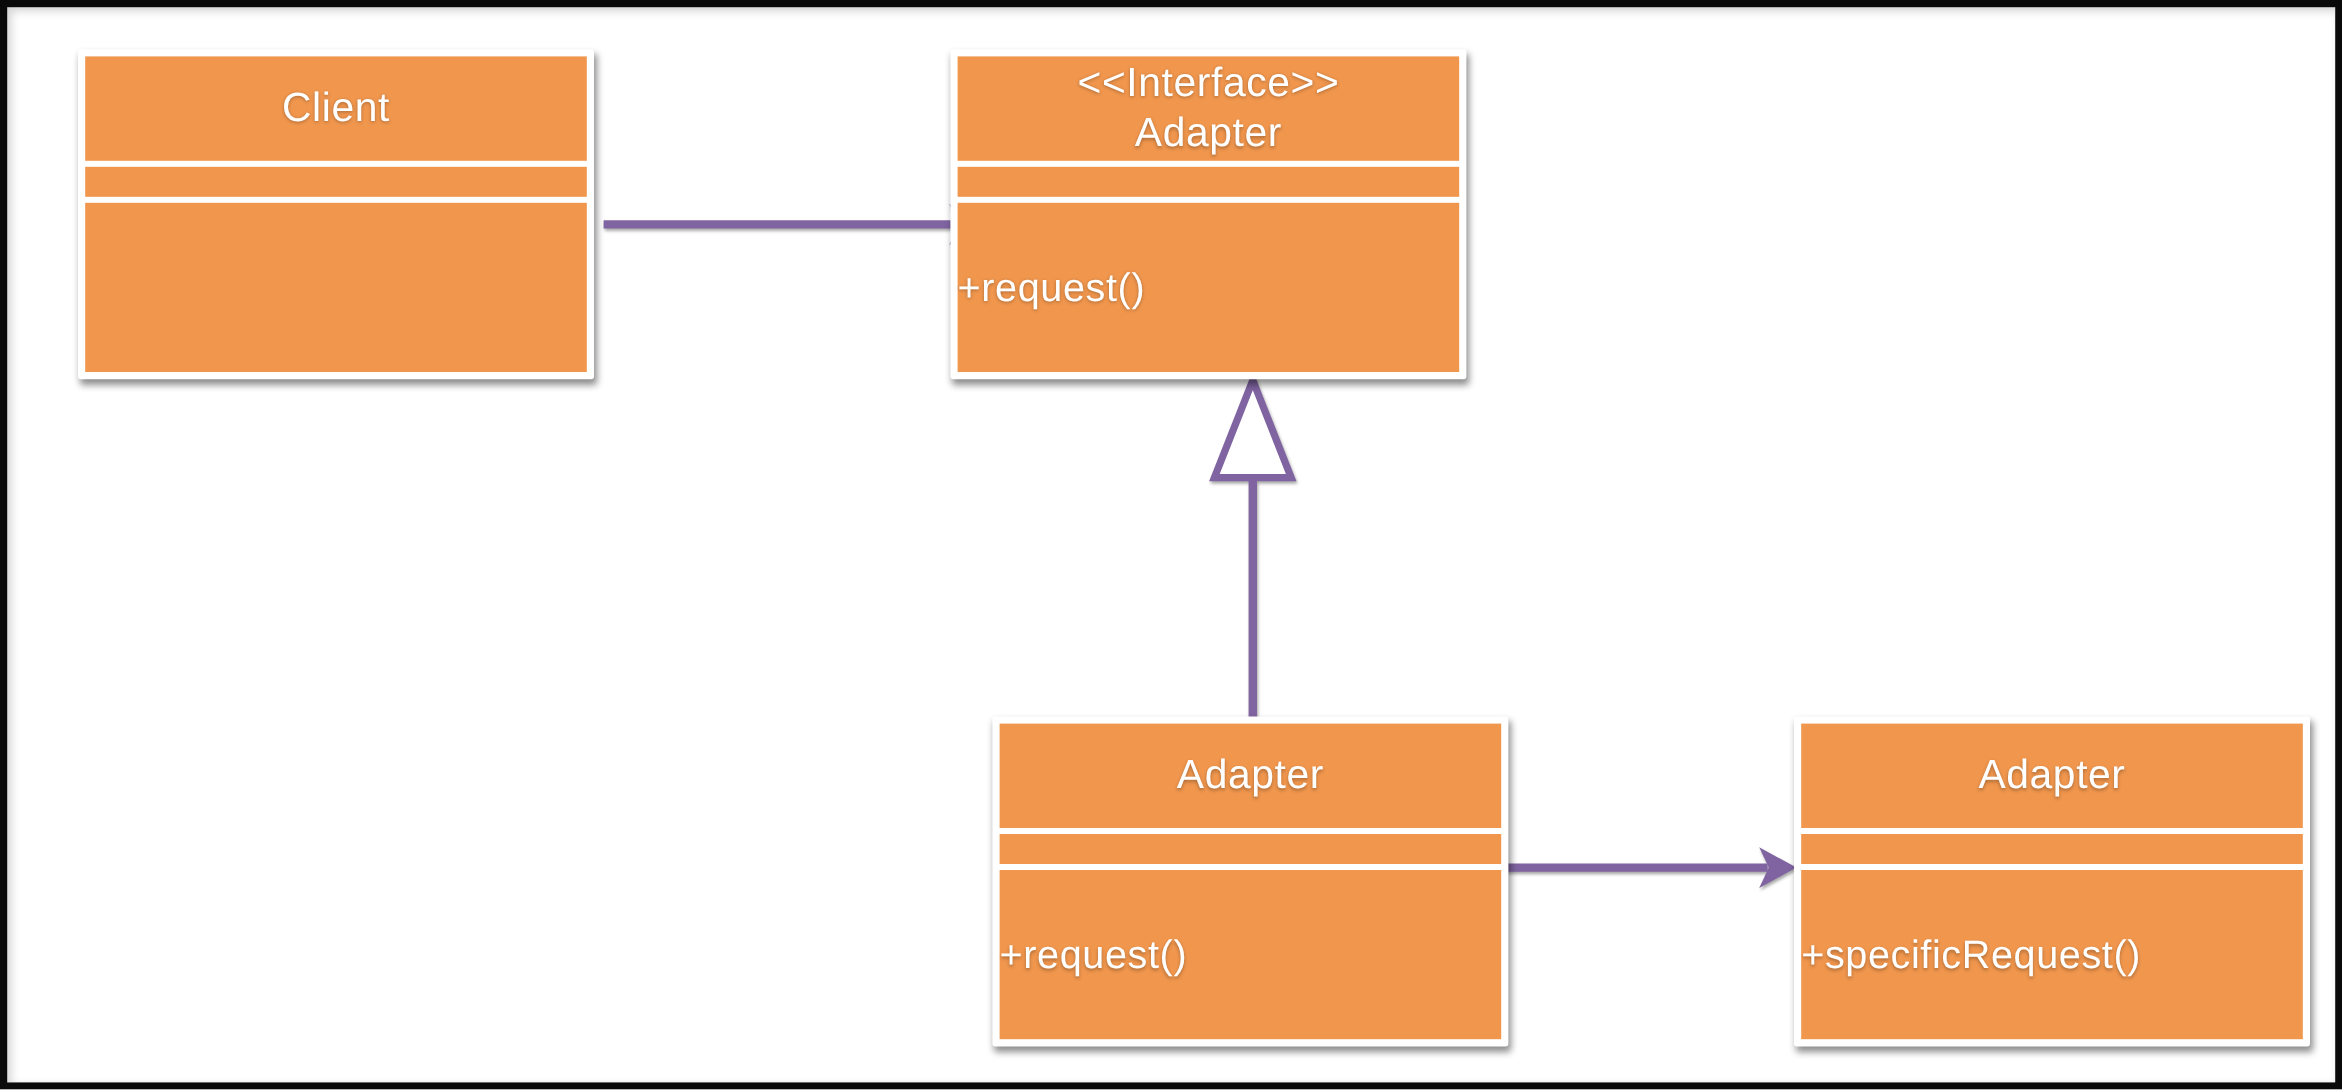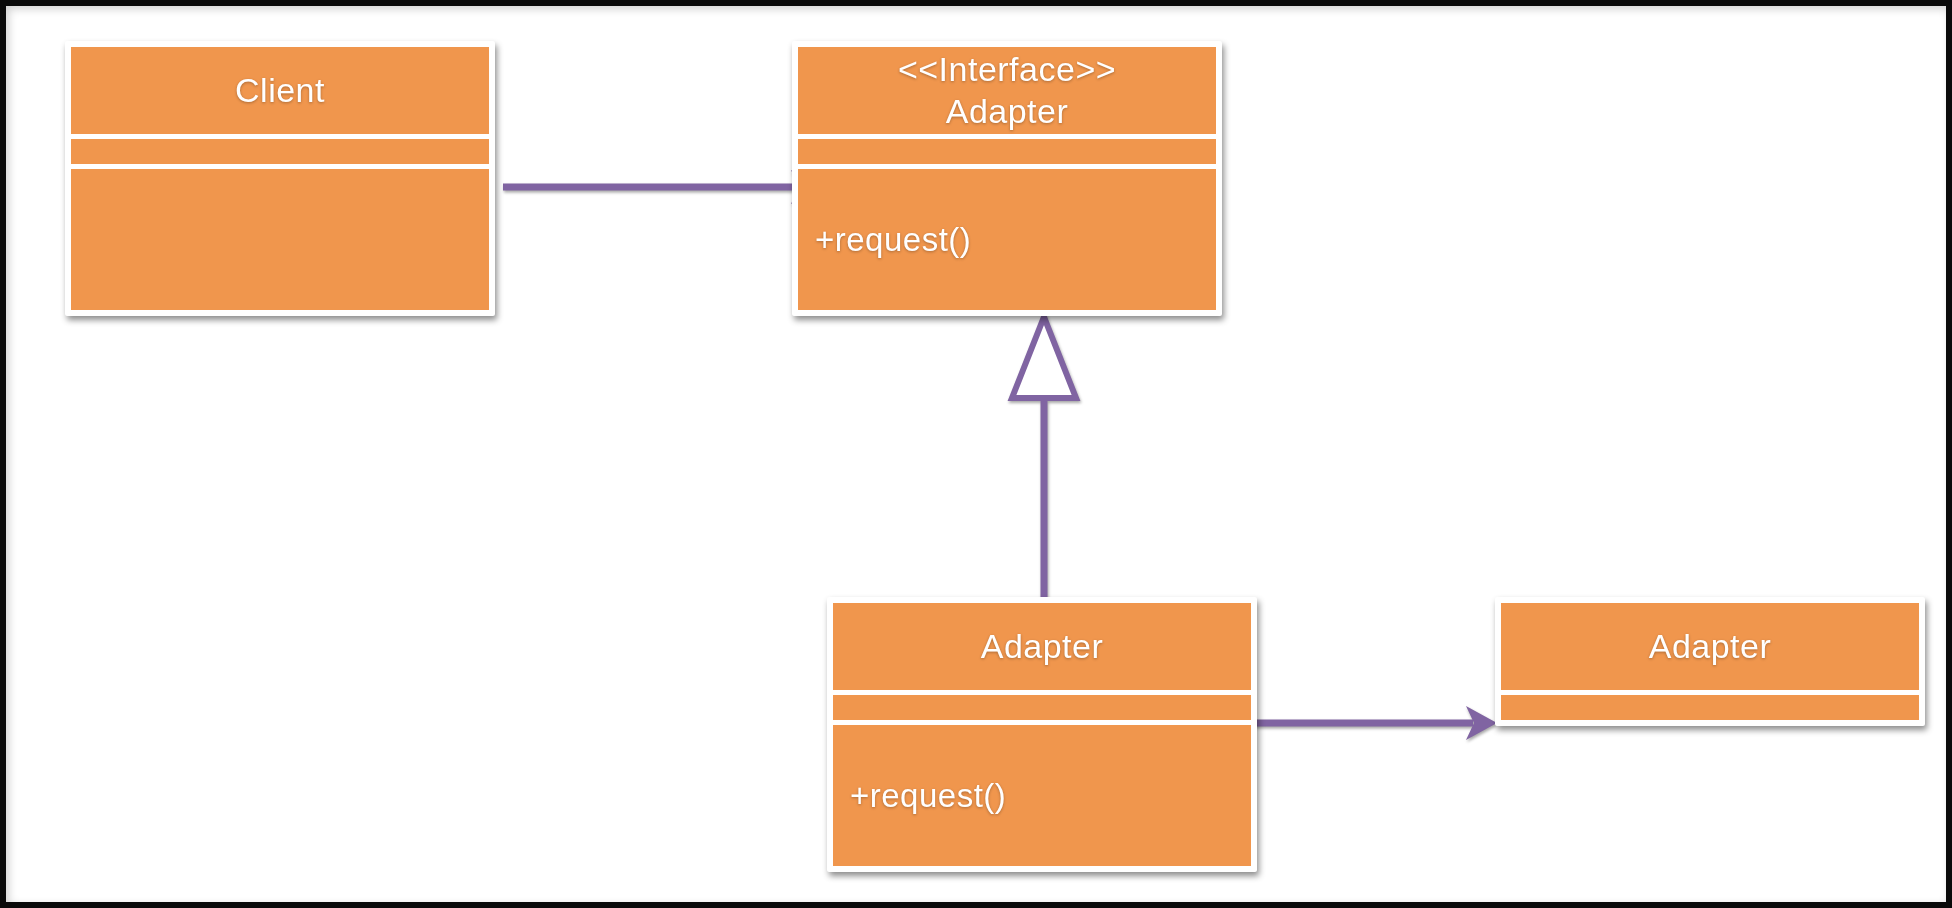--- a/index.html
+++ b/index.html
@@ -68,21 +68,20 @@
     letter-spacing: 0.5px;
     text-shadow: 0 1px 3px rgba(0,0,0,0.3);
   }
   .sec.attrs {
     height: 25px;
   }
   .sec.methods {
     height: 141px;
     display: flex;
     align-items: center;
-    padding-left: 17px;
     box-sizing: border-box;
     color: #ffffff;
     font-size: 33px;
     letter-spacing: 0.5px;
     text-shadow: 0 1px 3px rgba(0,0,0,0.3);
   }
   #card-client  { left: 59px;   top: 35px;  }
   #card-target  { left: 786px;  top: 35px;  }
   #card-adapter { left: 821px;  top: 591px; }
   #card-adaptee { left: 1489px; top: 591px; }
@@ -134,15 +133,18 @@
     <div class="sec methods">
       <span>+request()</span>
     </div>
   </div>
 
   <div class="uml-card" id="card-adaptee">
     <div class="sec title">
       <span>Adapter</span>
     </div>
     <div class="sec attrs"></div>
+    <div class="sec methods">
+      <span>+specificRequest()</span>
+    </div>
   </div>
 
 </div>
 
 </body></html>

